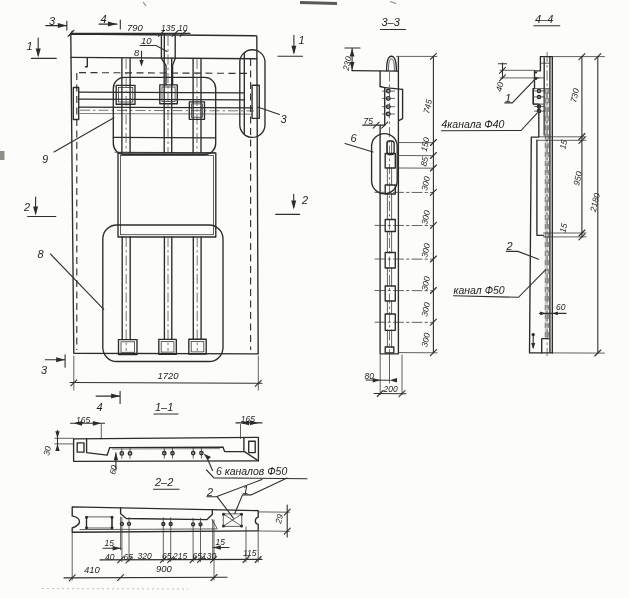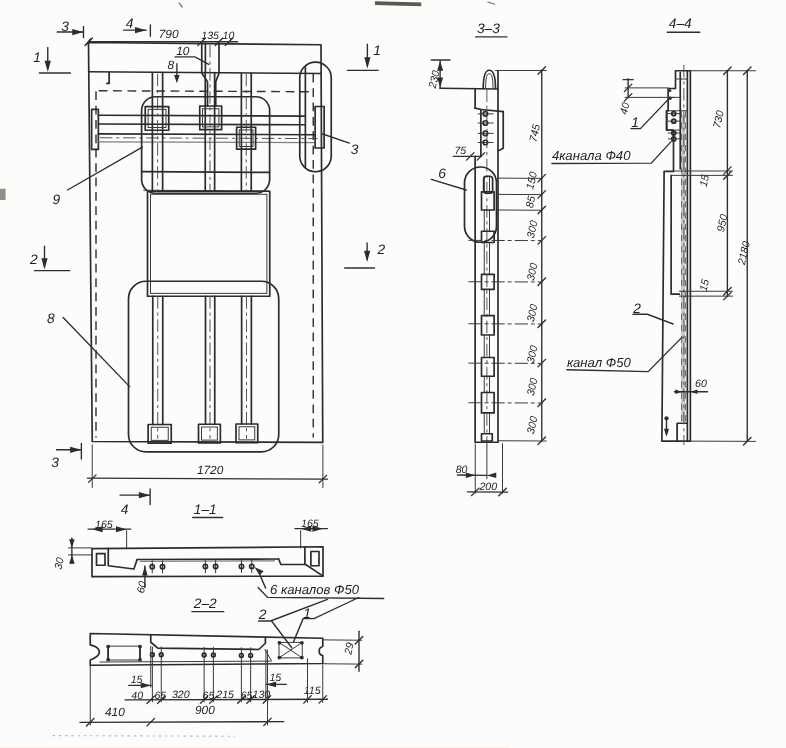--- a/index.html
+++ b/index.html
@@ -1,16 +1,16 @@
 <!DOCTYPE html>
 <html><head>
 <meta charset="utf-8">
 <style>
 html,body{margin:0;padding:0;background:#ffffff;}
-#page{width:629px;height:598px;background:#fdba74;position:relative;overflow:hidden;}
+#page{width:629px;height:598px;background:#0ea5e9;position:relative;overflow:hidden;}
 svg{display:block}
 .s{stroke:#2b2b2b;stroke-width:1.35;fill:none;stroke-linecap:round;stroke-linejoin:round}
 .th{stroke:#3a3a3a;stroke-width:0.8;fill:none;stroke-linecap:round}
 .gy{stroke:#7f7f7f;stroke-width:1;fill:none}
 .da{stroke:#333;stroke-width:1.15;fill:none;stroke-dasharray:7 4.5}
 .dd{stroke:#4a4a4a;stroke-width:0.75;fill:none;stroke-dasharray:10 3 2.5 3}
 .tk{stroke:#2f2f2f;stroke-width:1.1;fill:none;stroke-linecap:round}
 .ah{fill:#2c2c2c;stroke:none}
 text{font-family:"Liberation Sans",sans-serif;font-style:italic;fill:#1f1f1f}
 .t9{font-size:9.5px}.t8{font-size:8.5px}.t11{font-size:11px}.t10{font-size:10.5px}

